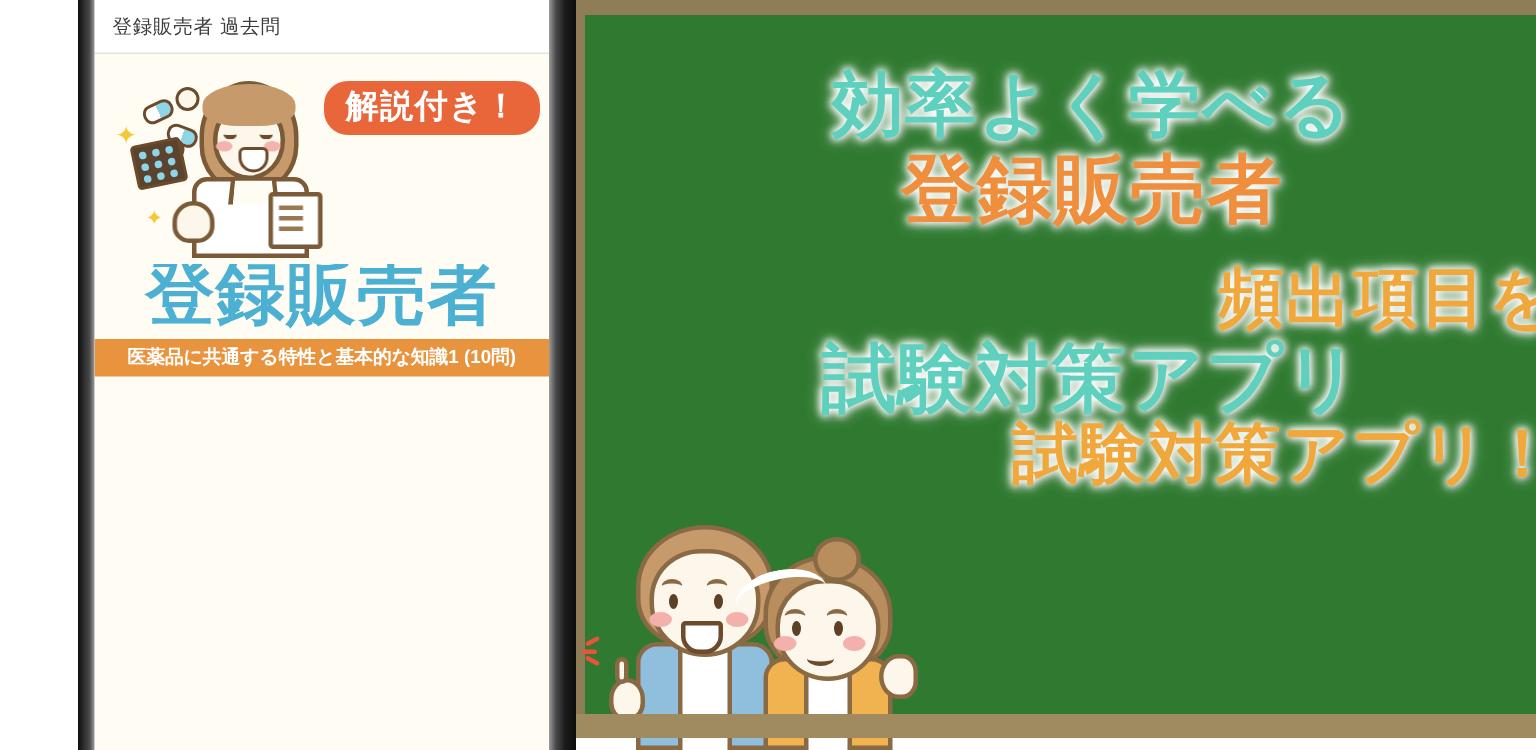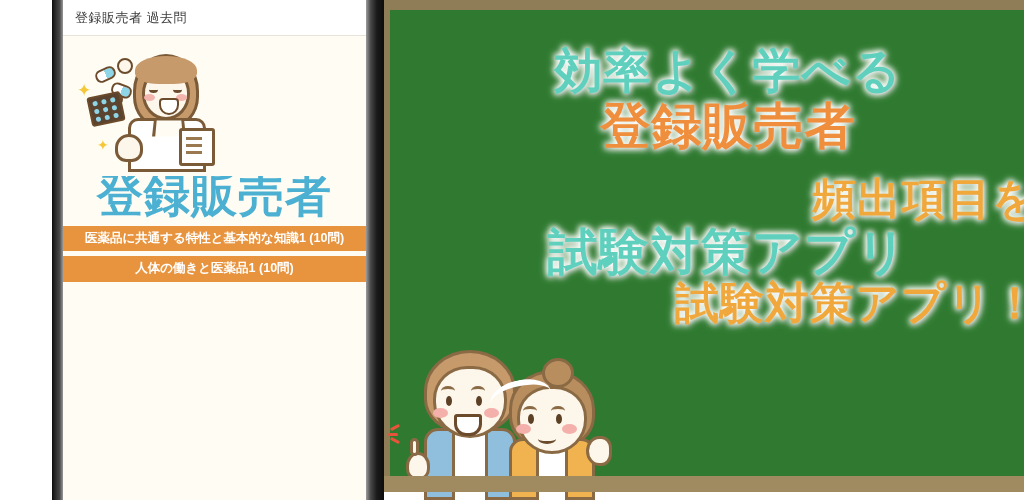--- a/index.html
+++ b/index.html
@@ -457,27 +457,27 @@
           <div class="ph-eye r"></div>
           <div class="ph-cheek l"></div>
           <div class="ph-cheek r"></div>
           <div class="ph-mouth"></div>
           <div class="ph-body"></div>
           <div class="ph-collar"></div>
           <div class="ph-clip"></div>
           <div class="ph-hand"></div>
         </div>
 
+        <div class="badge">解説付き！</div>
       </div>
 
       <div class="big-title">登録販売者</div>
 
       <div class="list">
         <div class="list-item">医薬品に共通する特性と基本的な知識1 (10問)</div>
-        <div class="list-item">人体の働きと医薬品1 (10問)</div>
       </div>
 
     </div>
   </div>
 
   <div id="board-panel">
 
     <div class="board-frame">
       <div class="board-green"></div>
     </div>

